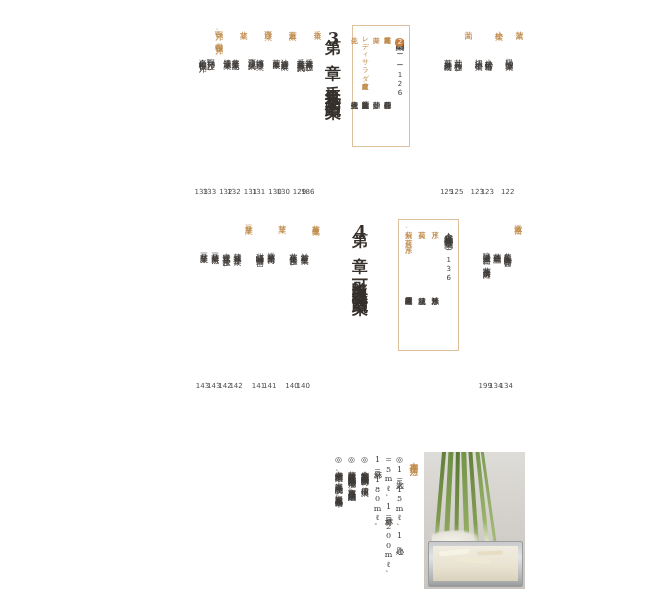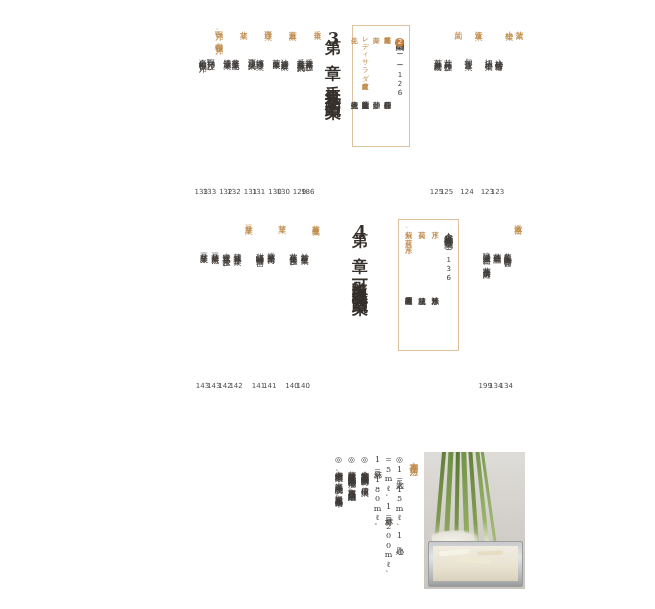--- a/index.html
+++ b/index.html
@@ -172,41 +172,36 @@
         <div class="vtext fb-name">花生</div>
         <div class="vtext fb-item">鹽煮花生</div>
       </div>
     </div>
 
   <div class="toc-group" id="row1-right">
       <div class="cat">
         <div class="col header">
           <div class="vtext cat-name">菠菜</div>
         </div>
+        <div class="col item">
+          <div class="vtext item-label">奶油燉菠菜</div>
+          <div class="pagenum">122</div>
+        </div>
       </div>
       <div class="cat">
         <div class="col header">
           <div class="vtext cat-name">小松菜</div>
         </div>
         <div class="col item">
           <div class="vtext item-label">小松菜炒竹輪</div>
           <div class="pagenum">123</div>
         </div>
         <div class="col item">
           <div class="vtext item-label">切漬小松菜</div>
           <div class="pagenum">123</div>
-        </div>
-      </div>
-      <div class="cat">
-        <div class="col header">
-          <div class="vtext cat-name">青江菜</div>
-        </div>
-        <div class="col item">
-          <div class="vtext item-label">勾芡青江菜</div>
-          <div class="pagenum">124</div>
         </div>
       </div>
       <div class="cat">
         <div class="col header">
           <div class="vtext cat-name">茼蒿</div>
         </div>
         <div class="col item">
           <div class="vtext item-label">茼蒿花枝沙拉</div>
           <div class="pagenum">125</div>
         </div>

